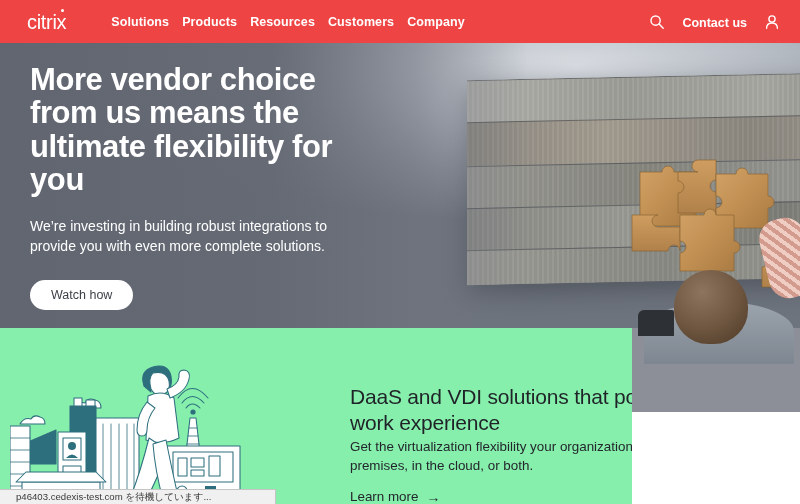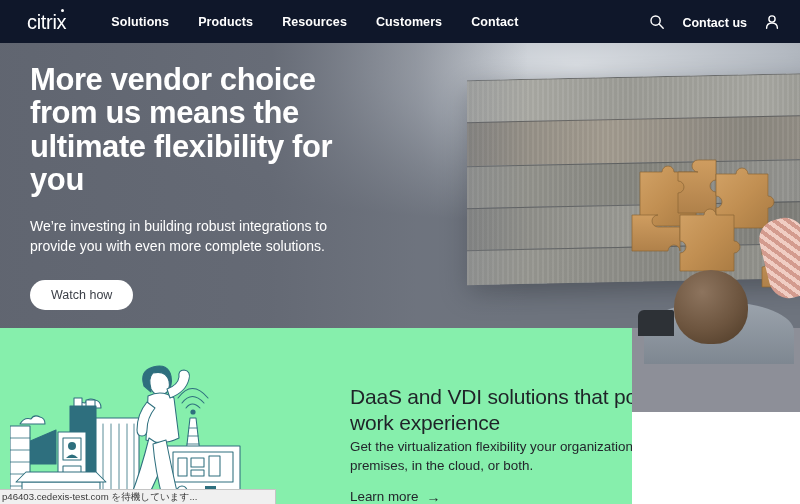--- a/index.html
+++ b/index.html
@@ -8,42 +8,42 @@
     overflow: hidden;
     font-family: "Liberation Sans", sans-serif;
     background: #ffffff;
   }
   .page { position: relative; width: 800px; height: 504px; overflow: hidden; }
 
   
   .navbar {
     position: absolute; top: 0; left: 0;
     width: 800px; height: 43px;
-    background: #0f172a;
+    background: #ef4444;
     display: flex; align-items: center;
     z-index: 40;
   }
   .logo {
     margin-left: 27px;
     color: #ffffff;
     font-size: 20px;
     font-weight: 300;
     letter-spacing: -0.3px;
     position: relative;
     line-height: 1;
     font-family: "Liberation Sans", sans-serif;
   }
   .logo .dot {
     position: absolute;
     right: 2px; top: -3px;
     width: 3px; height: 3px;
     background: #ffffff;
     border-radius: 50%;
   }
-  .navlinks { display: flex; align-items: center; margin-left: 45px; gap: 29px; }
+  .navlinks { display: flex; align-items: center; margin-left: 45px; gap: 13px; }
   .navlink {
     color: #ffffff;
     font-size: 12.5px;
     font-weight: 700;
     letter-spacing: 0.1px;
     cursor: pointer;
     white-space: nowrap;
   }
   .nav-right {
     margin-left: auto; margin-right: 20px;
@@ -196,21 +196,21 @@
   .learn .arrow { font-size: 14px; }
 
   
   .statusbar {
     position: absolute; left: 0; bottom: 0;
     height: 15px; min-width: 276px;
     background: #f0f0f0;
     border-top: 1px solid #c4c4c4;
     border-right: 1px solid #c4c4c4;
     display: flex; align-items: center;
-    padding: 0 6px 0 2px;
+    padding: 0 6px 0 16px;
     z-index: 60;
   }
   .statusbar span {
     font-size: 9.6px; color: #3a3a3a;
     white-space: nowrap;
     font-family: "Liberation Sans", sans-serif;
   }
 </style>
 </head>
 <body>
@@ -221,21 +221,21 @@
     <div class="logo">
       <span>citrix</span>
       <span class="dot"></span>
     </div>
 
     <div class="navlinks">
       <div class="navlink">Solutions</div>
       <div class="navlink">Products</div>
       <div class="navlink">Resources</div>
       <div class="navlink">Customers</div>
-      <div class="navlink">Contact</div>
+      <div class="navlink">Company</div>
     </div>
 
     <div class="nav-right">
       <div class="nav-icon">
         <svg width="16" height="16" viewBox="0 0 16 16">
           <circle cx="6.6" cy="6.6" r="4.6" fill="none" stroke="#ffffff" stroke-width="1.4"></circle>
           <line x1="10.1" y1="10.1" x2="14.2" y2="14.2" stroke="#ffffff" stroke-width="1.4" stroke-linecap="round"></line>
         </svg>
       </div>
       <div class="contact-link">Contact us</div>

